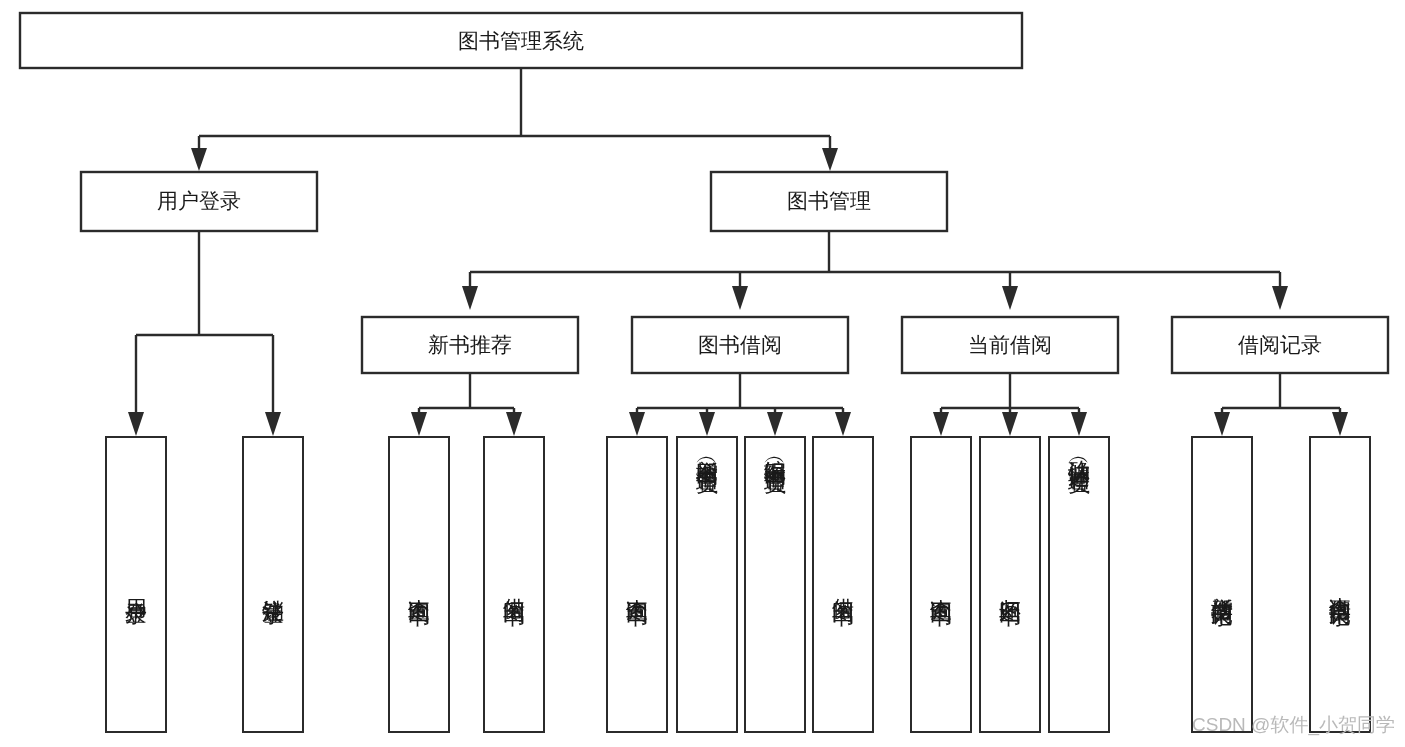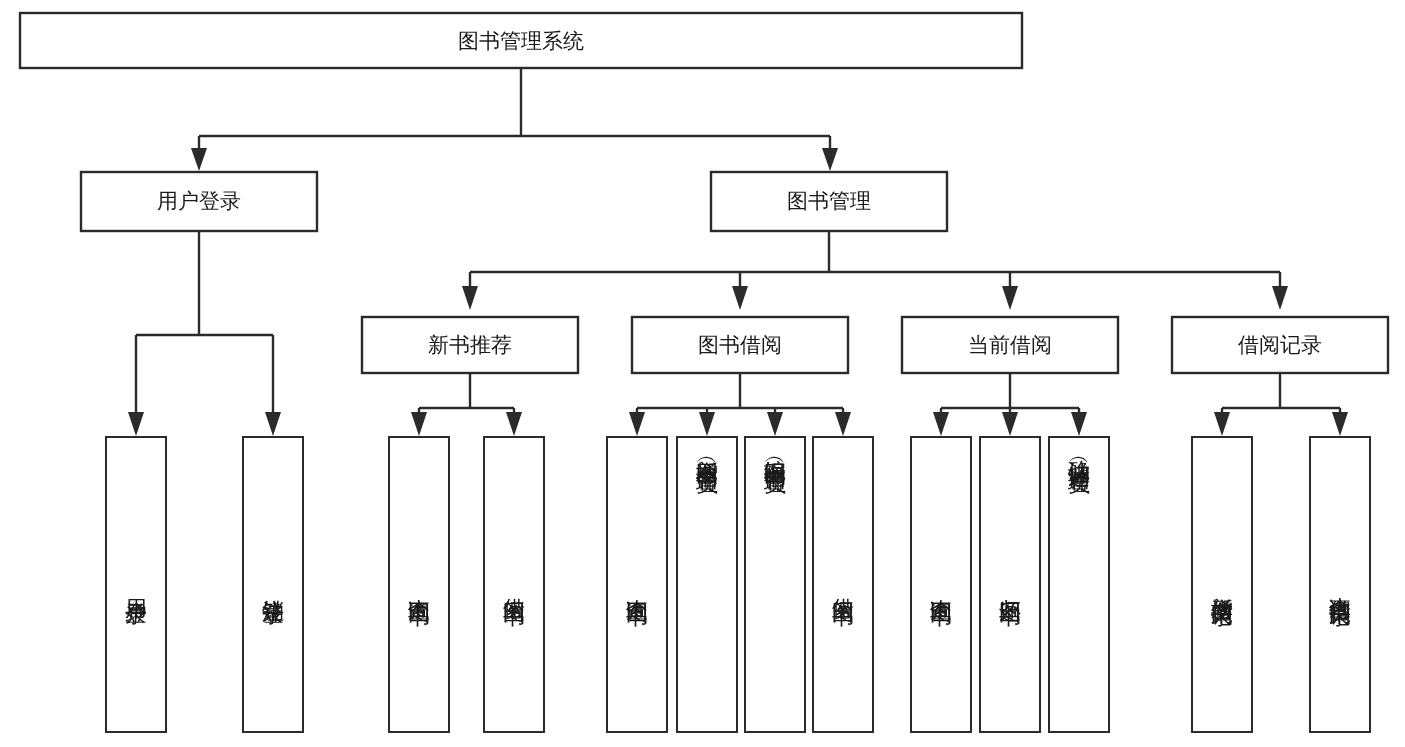--- a/index.html
+++ b/index.html
@@ -236,14 +236,15 @@
     <span class="leaf-text">确认归还（管理员）</span>
   </div>
 
   <div class="leaf-box" style="left:1191px; top:436px; width:62px; height:297px;">
     <span class="leaf-text centered">新增借阅记录</span>
   </div>
   <div class="leaf-box" style="left:1309px; top:436px; width:62px; height:297px;">
     <span class="leaf-text centered">查询借阅记录</span>
   </div>
 
+  <div class="watermark">CSDN @软件_小贺同学</div>
 
 </div>
 
 </body></html>

